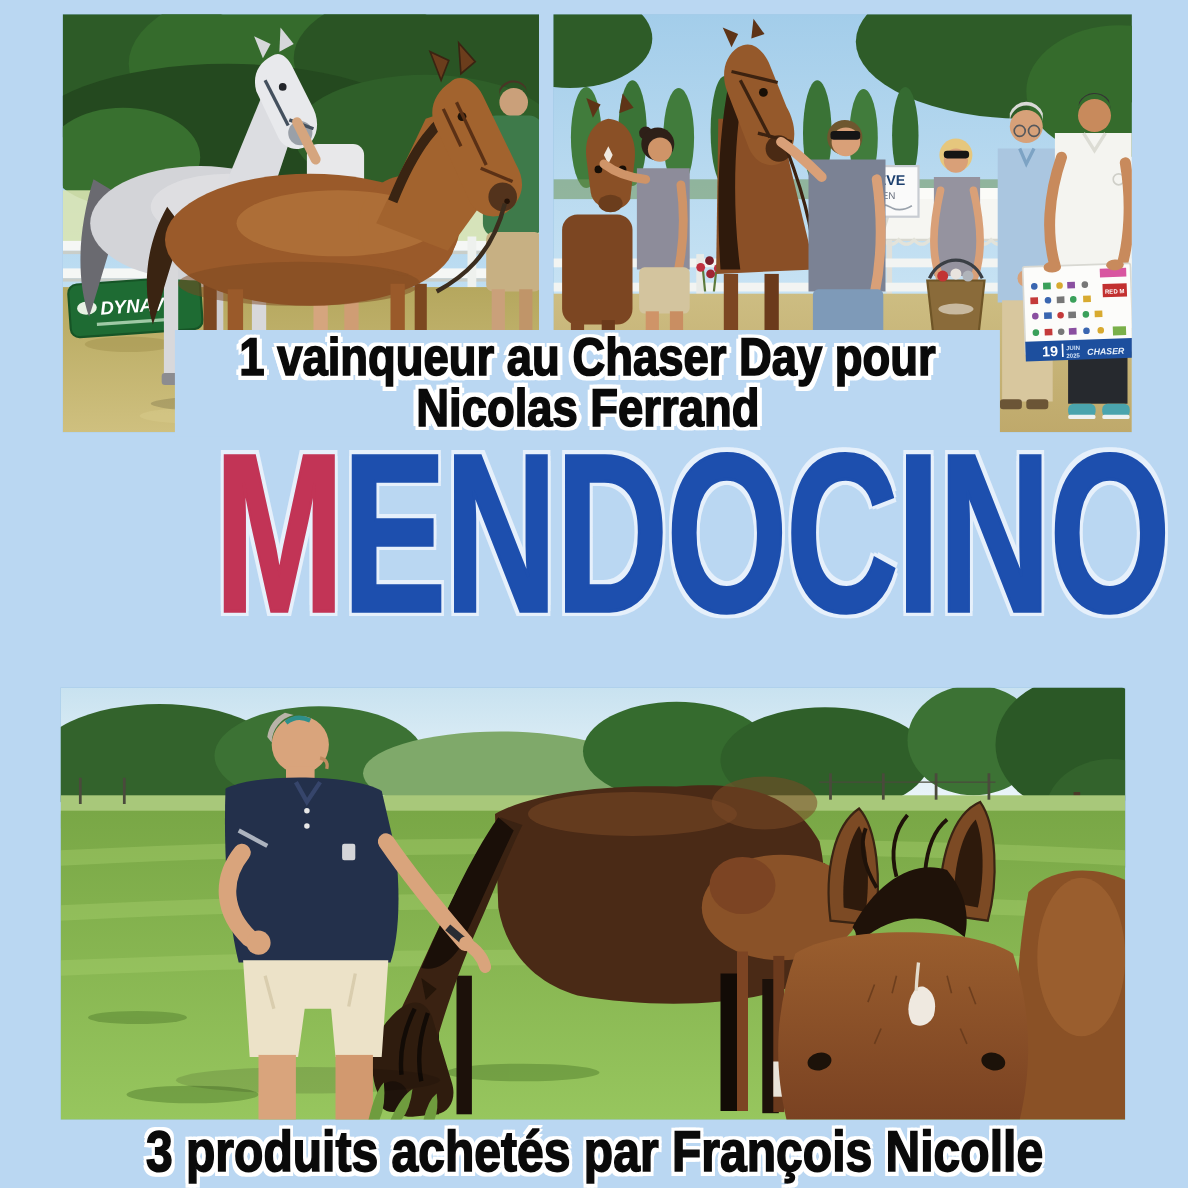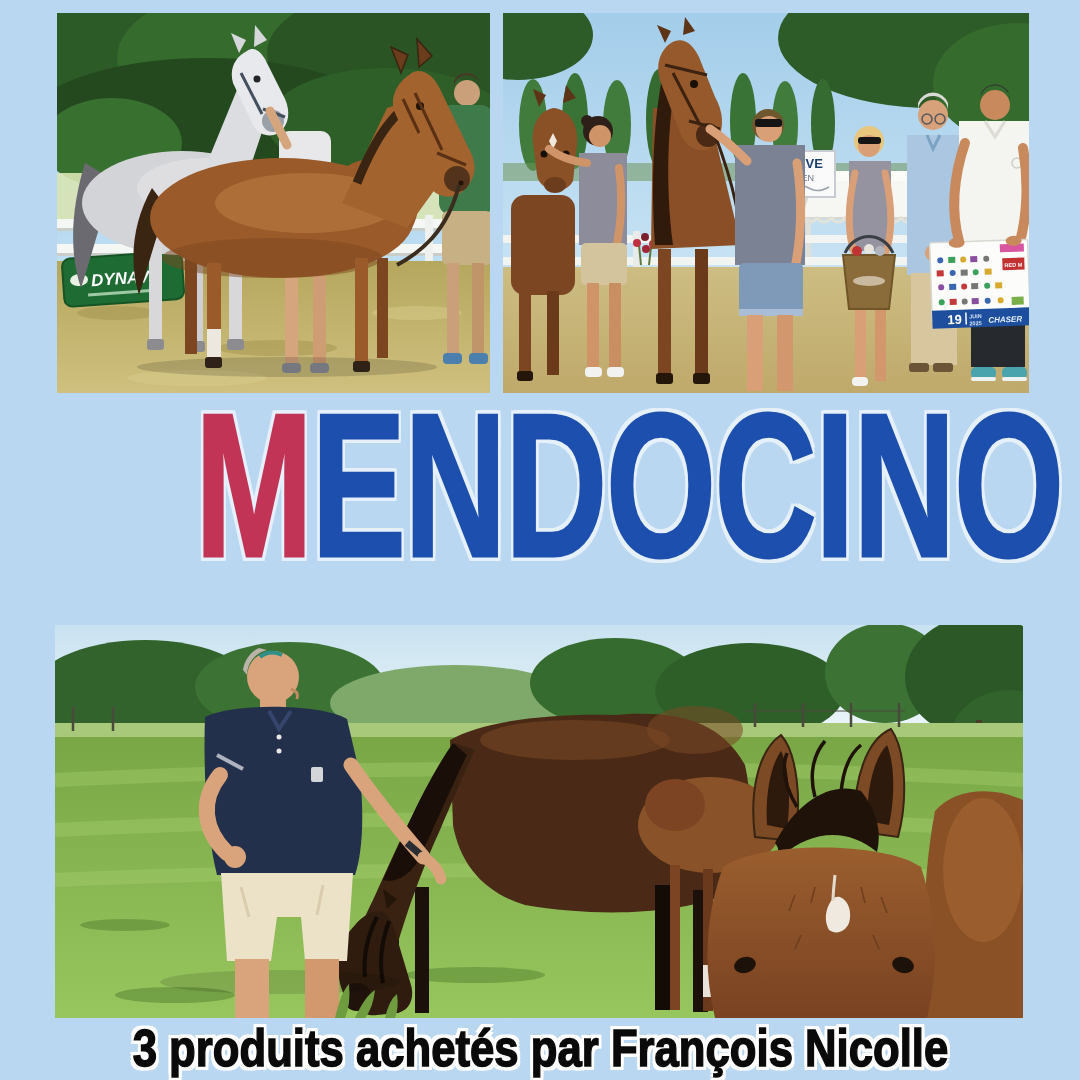--- a/index.html
+++ b/index.html
@@ -368,20 +368,24 @@
       </g>
       <g>
         <rect x="468" y="354" width="25" height="12" rx="5" fill="#4aa4ad"></rect>
         <rect x="468" y="364" width="25" height="4" rx="2" fill="#eef2f2"></rect>
         <rect x="499" y="354" width="25" height="12" rx="5" fill="#4aa4ad"></rect>
         <rect x="499" y="364" width="25" height="4" rx="2" fill="#eef2f2"></rect>
       </g>
     </svg>
   </figure>
 
+  <div class="caption-band">
+    <span class="cap-line">1 vainqueur au Chaser Day pour</span>
+    <span class="cap-line">Nicolas Ferrand</span>
+  </div>
 
   <div class="title-row">
     <span class="title-inner"><span class="t-red">M</span><span class="t-blue">ENDOCINO</span></span>
   </div>
 
 
   <figure class="photo" id="photo-bottom" style="margin:0;">
     <svg viewBox="0 0 968 393" preserveAspectRatio="none">
       <defs>
         <linearGradient id="sky3" x1="0" y1="0" x2="0" y2="1">

